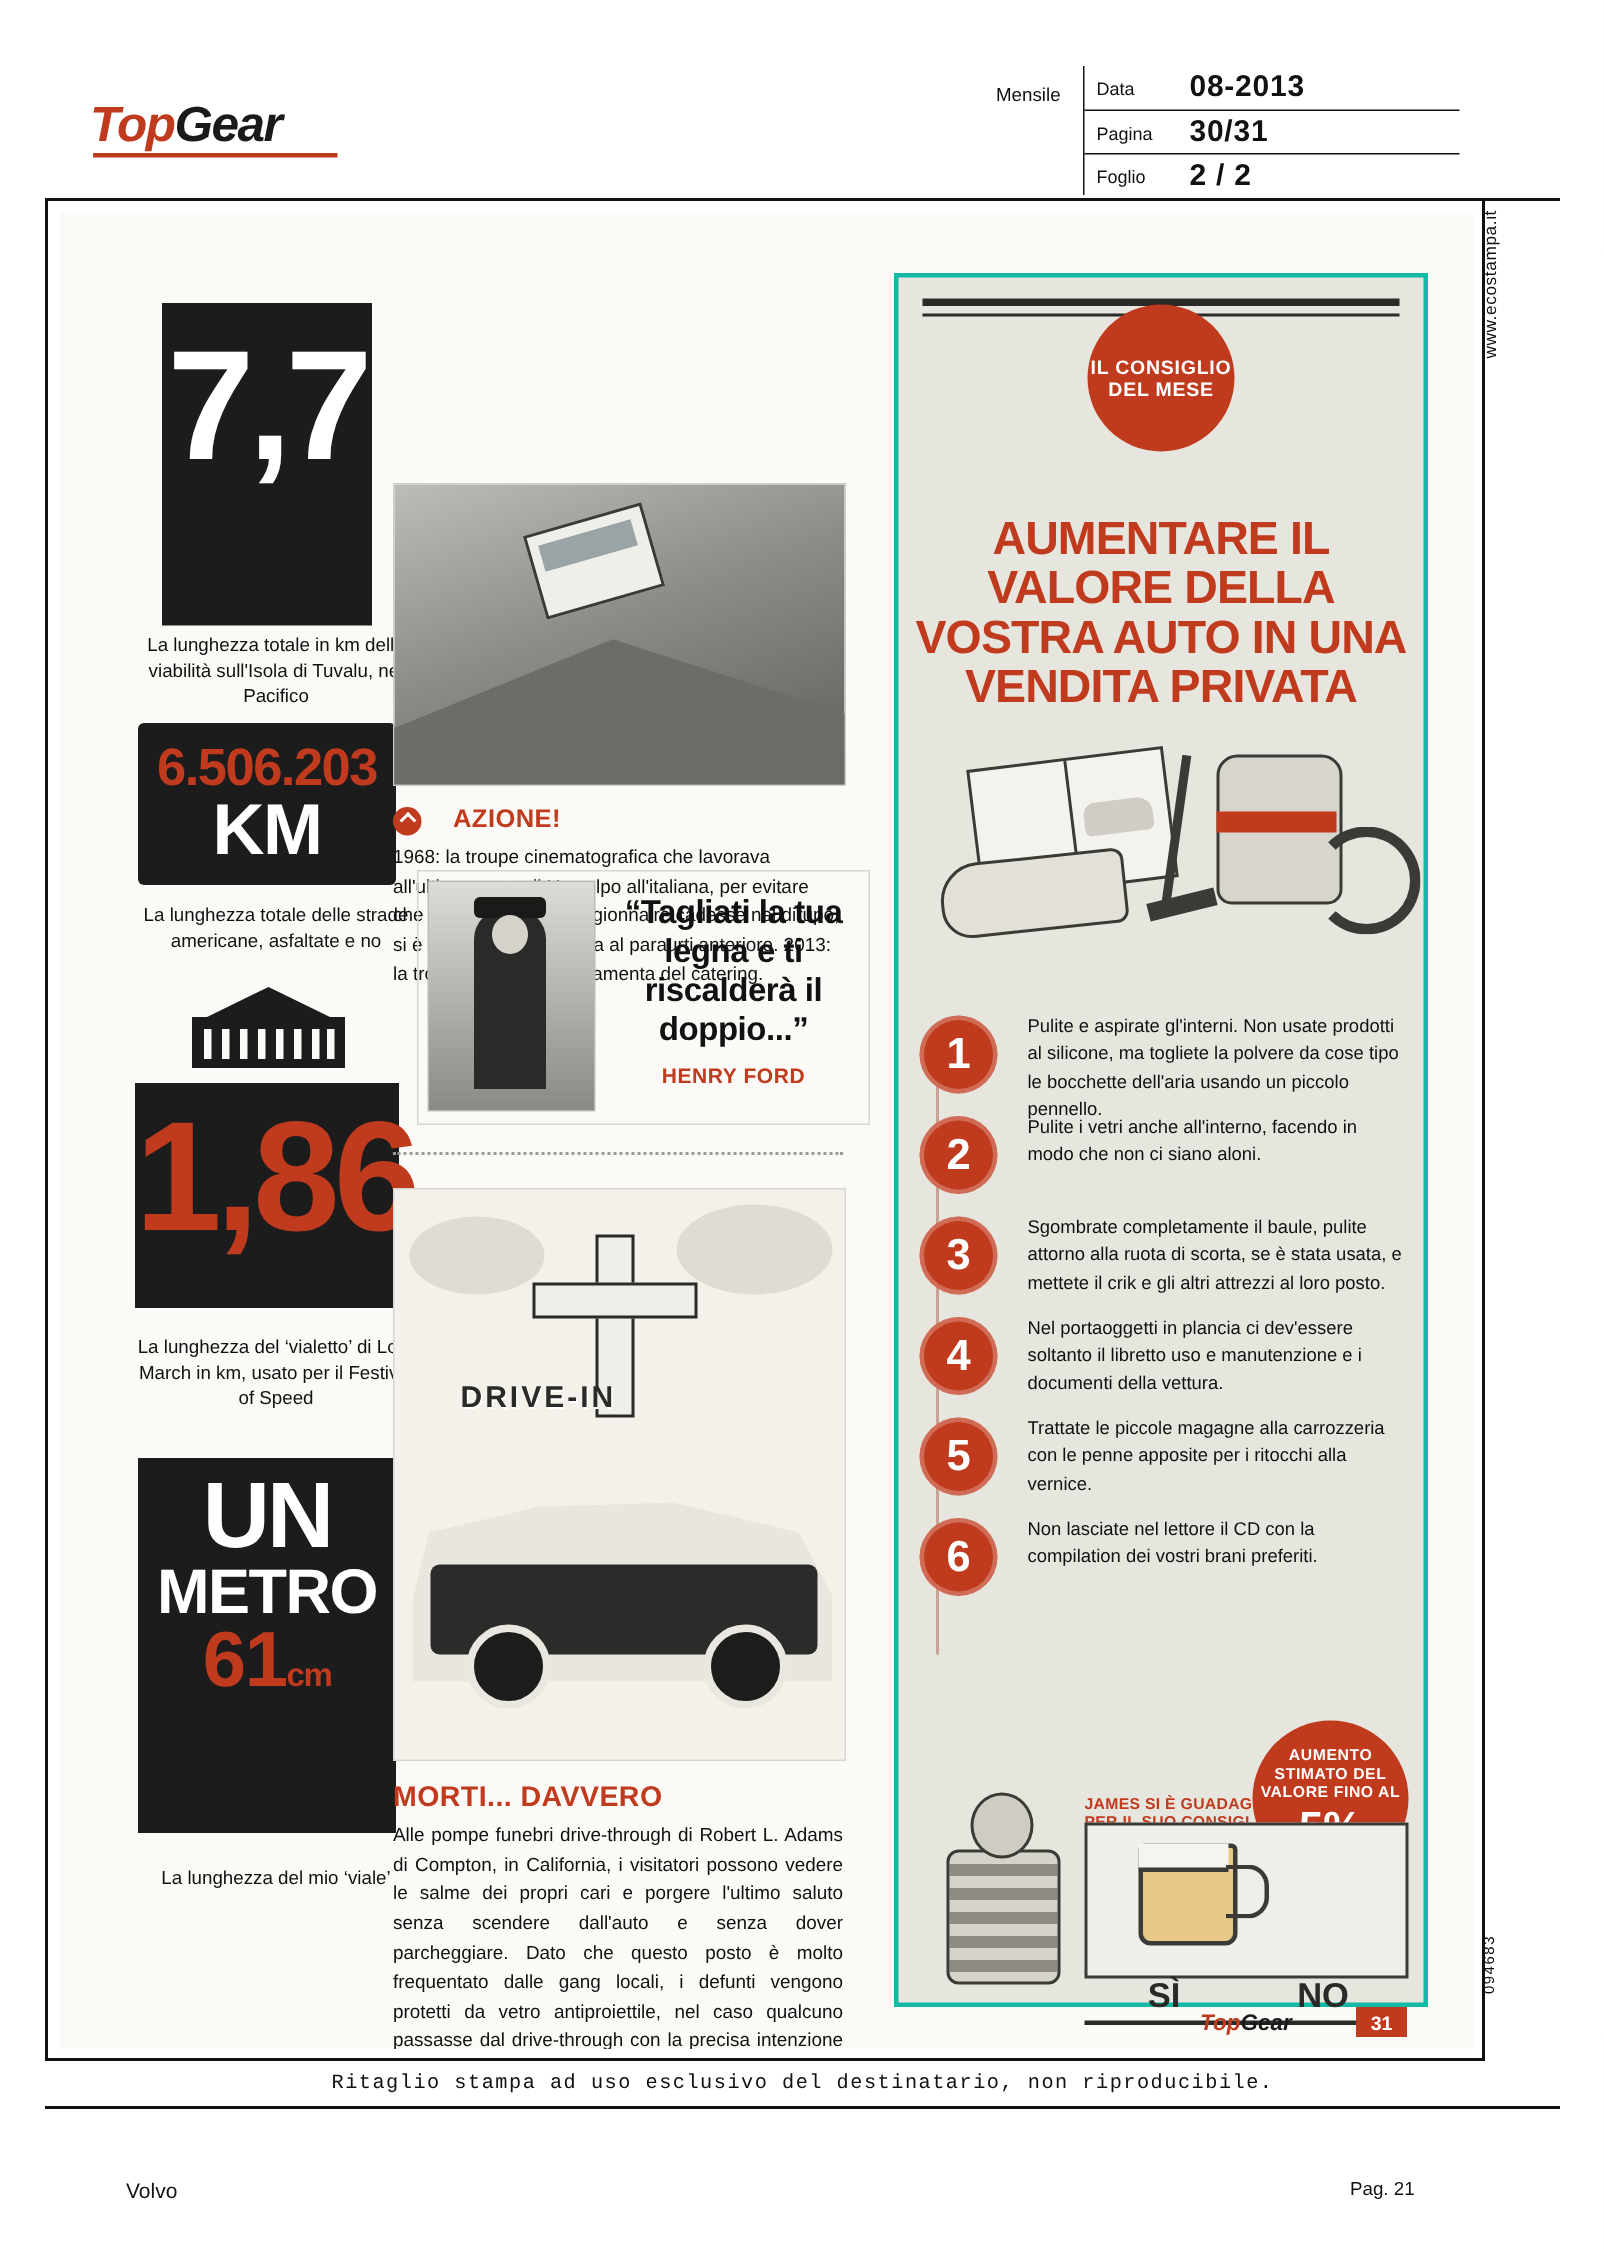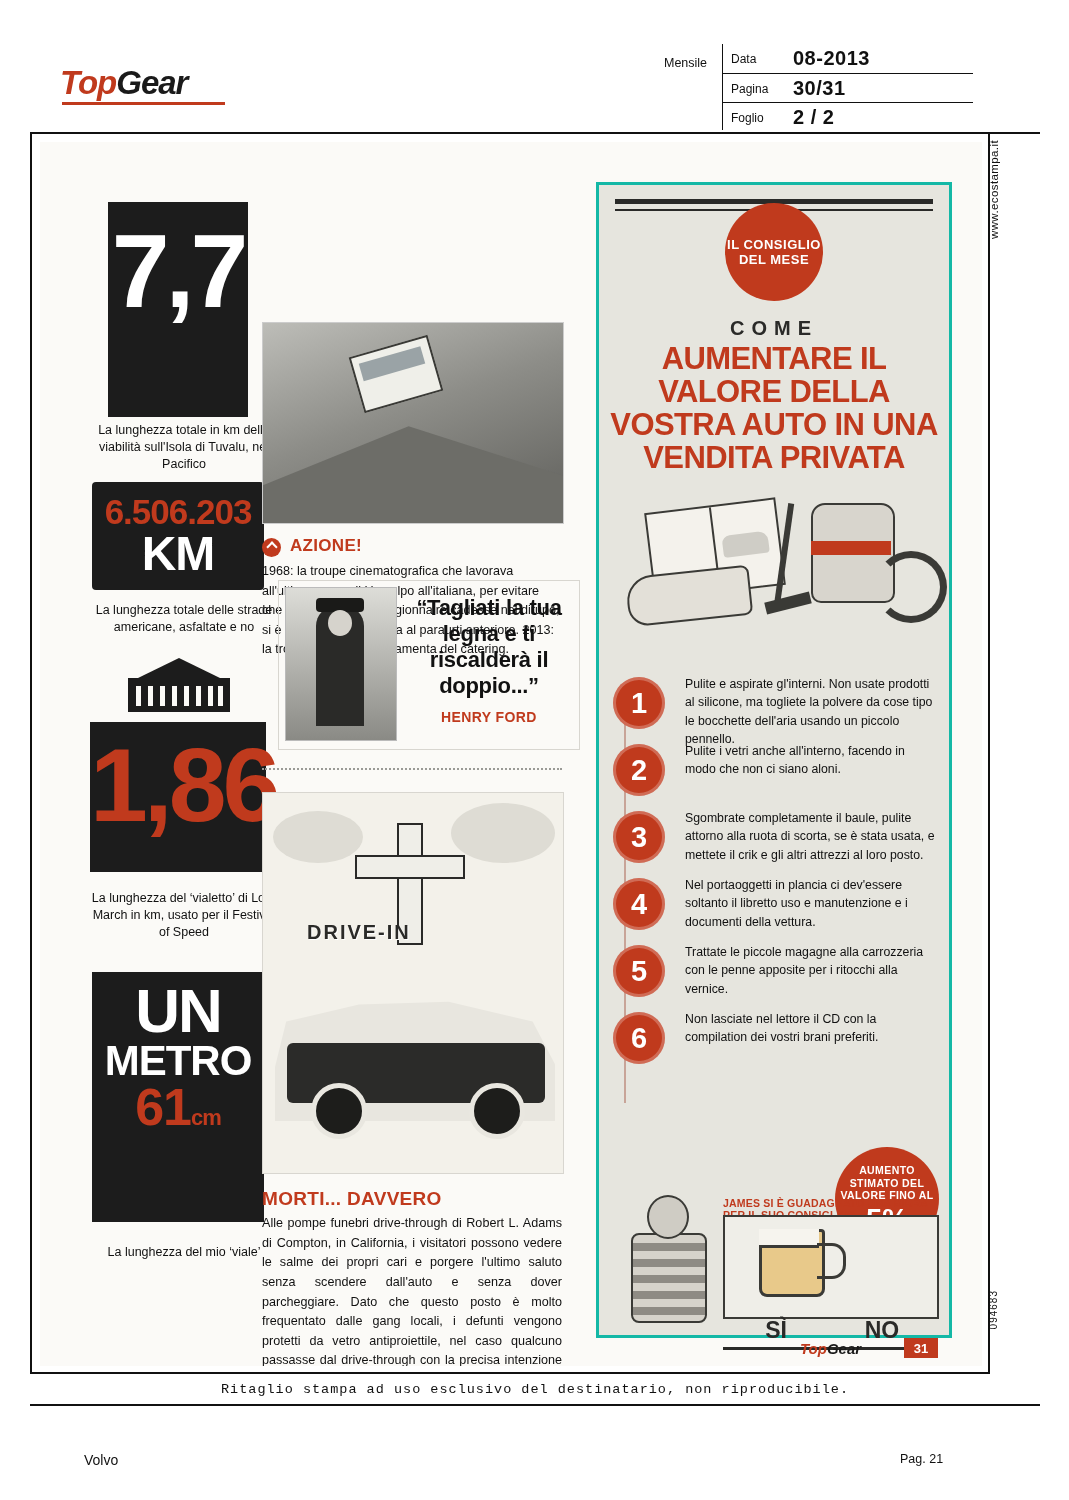--- a/index.html
+++ b/index.html
@@ -69,21 +69,21 @@
   .ph1{position:absolute;left:0;top:140px;width:300px;height:200px;
      background:linear-gradient(160deg,#bdbdb8 0%,#8d8d88 45%,#5e5e5a 100%);border:1px solid #ccc;}
   .bus{position:absolute;left:92px;top:22px;width:78px;height:54px;background:#efefe9;border:2px solid #3a3a36;transform:rotate(-16deg);}
   .bus:after{content:"";position:absolute;left:6px;top:7px;width:64px;height:18px;background:#9aa3a6;}
   .cliff{position:absolute;left:-20px;top:96px;width:360px;height:120px;background:#6d6d68;
      clip-path:polygon(0 100%,0 62%,46% 6%,100% 58%,100% 100%);}
 
   .azione{position:absolute;left:0;top:354px;width:300px;}
   .az-dot{position:absolute;left:0;top:2px;width:19px;height:19px;border-radius:50%;background:#c03a1d;}
   .az-dot:after{content:"";position:absolute;left:6px;top:5px;width:6px;height:6px;border-left:2px solid #fff;border-top:2px solid #fff;transform:rotate(45deg);}
-  .az-title{position:absolute;left:28px;top:0;font-size:17px;font-weight:bold;color:#c03a1d;letter-spacing:.3px;}
+  .az-title{position:absolute;left:40px;top:0;font-size:17px;font-weight:bold;color:#c03a1d;letter-spacing:.3px;}
   .az-body{position:absolute;left:0;top:26px;width:300px;font-size:12.6px;line-height:1.55;color:#111;}
 
   .dotline{position:absolute;border-top:2px dotted #9a9a96;}
 
   .quotebox{position:absolute;left:16px;top:398px;width:300px;height:168px;border:1px solid #d8d6d0;}
   .ford-photo{position:absolute;left:6px;top:6px;width:110px;height:152px;background:linear-gradient(#ddddd8,#8a8a85);border:1px solid #bbb;}
   .ford-fig{position:absolute;left:30px;top:18px;width:48px;height:120px;background:#2a2a28;border-radius:20px 20px 0 0;}
   .ford-hat{position:absolute;left:30px;top:10px;width:48px;height:14px;background:#1a1a18;border-radius:4px;}
   .ford-face{position:absolute;left:42px;top:22px;width:24px;height:26px;background:#d6d3cc;border-radius:50%;}
   .quote{position:absolute;left:124px;top:14px;width:172px;font-size:22px;font-weight:bold;line-height:1.18;color:#111;text-align:center;letter-spacing:-.3px;}
@@ -283,21 +283,20 @@
         <div class="morti-t">MORTI... DAVVERO</div>
         <div class="morti-b">Alle pompe funebri drive-through di Robert L. Adams di Compton, in California, i visitatori possono vedere le salme dei propri cari e porgere l'ultimo saluto senza scendere dall'auto e senza dover parcheggiare. Dato che questo posto è molto frequentato dalle gang locali, i defunti vengono protetti da vetro antiproiettile, nel caso qualcuno passasse dal drive-through con la precisa intenzione di assicurarsi che siano morti davvero.</div>
       </div>
 
       <div class="rightcol">
         <div class="rc-stripe"></div>
         <div class="rc-stripe2"></div>
 
         <div class="badge">IL CONSIGLIO DEL MESE</div>
 
-        <div class="come">COME</div>
         <div class="headline">AUMENTARE IL VALORE DELLA VOSTRA AUTO IN UNA VENDITA PRIVATA</div>
 
         <div class="illus">
           <div class="book">
               <div class="book-car"></div>
             </div>
           <div class="hand"></div>
           <div class="wand"></div>
           <div class="wand2"></div>
           <div class="vac"></div>

